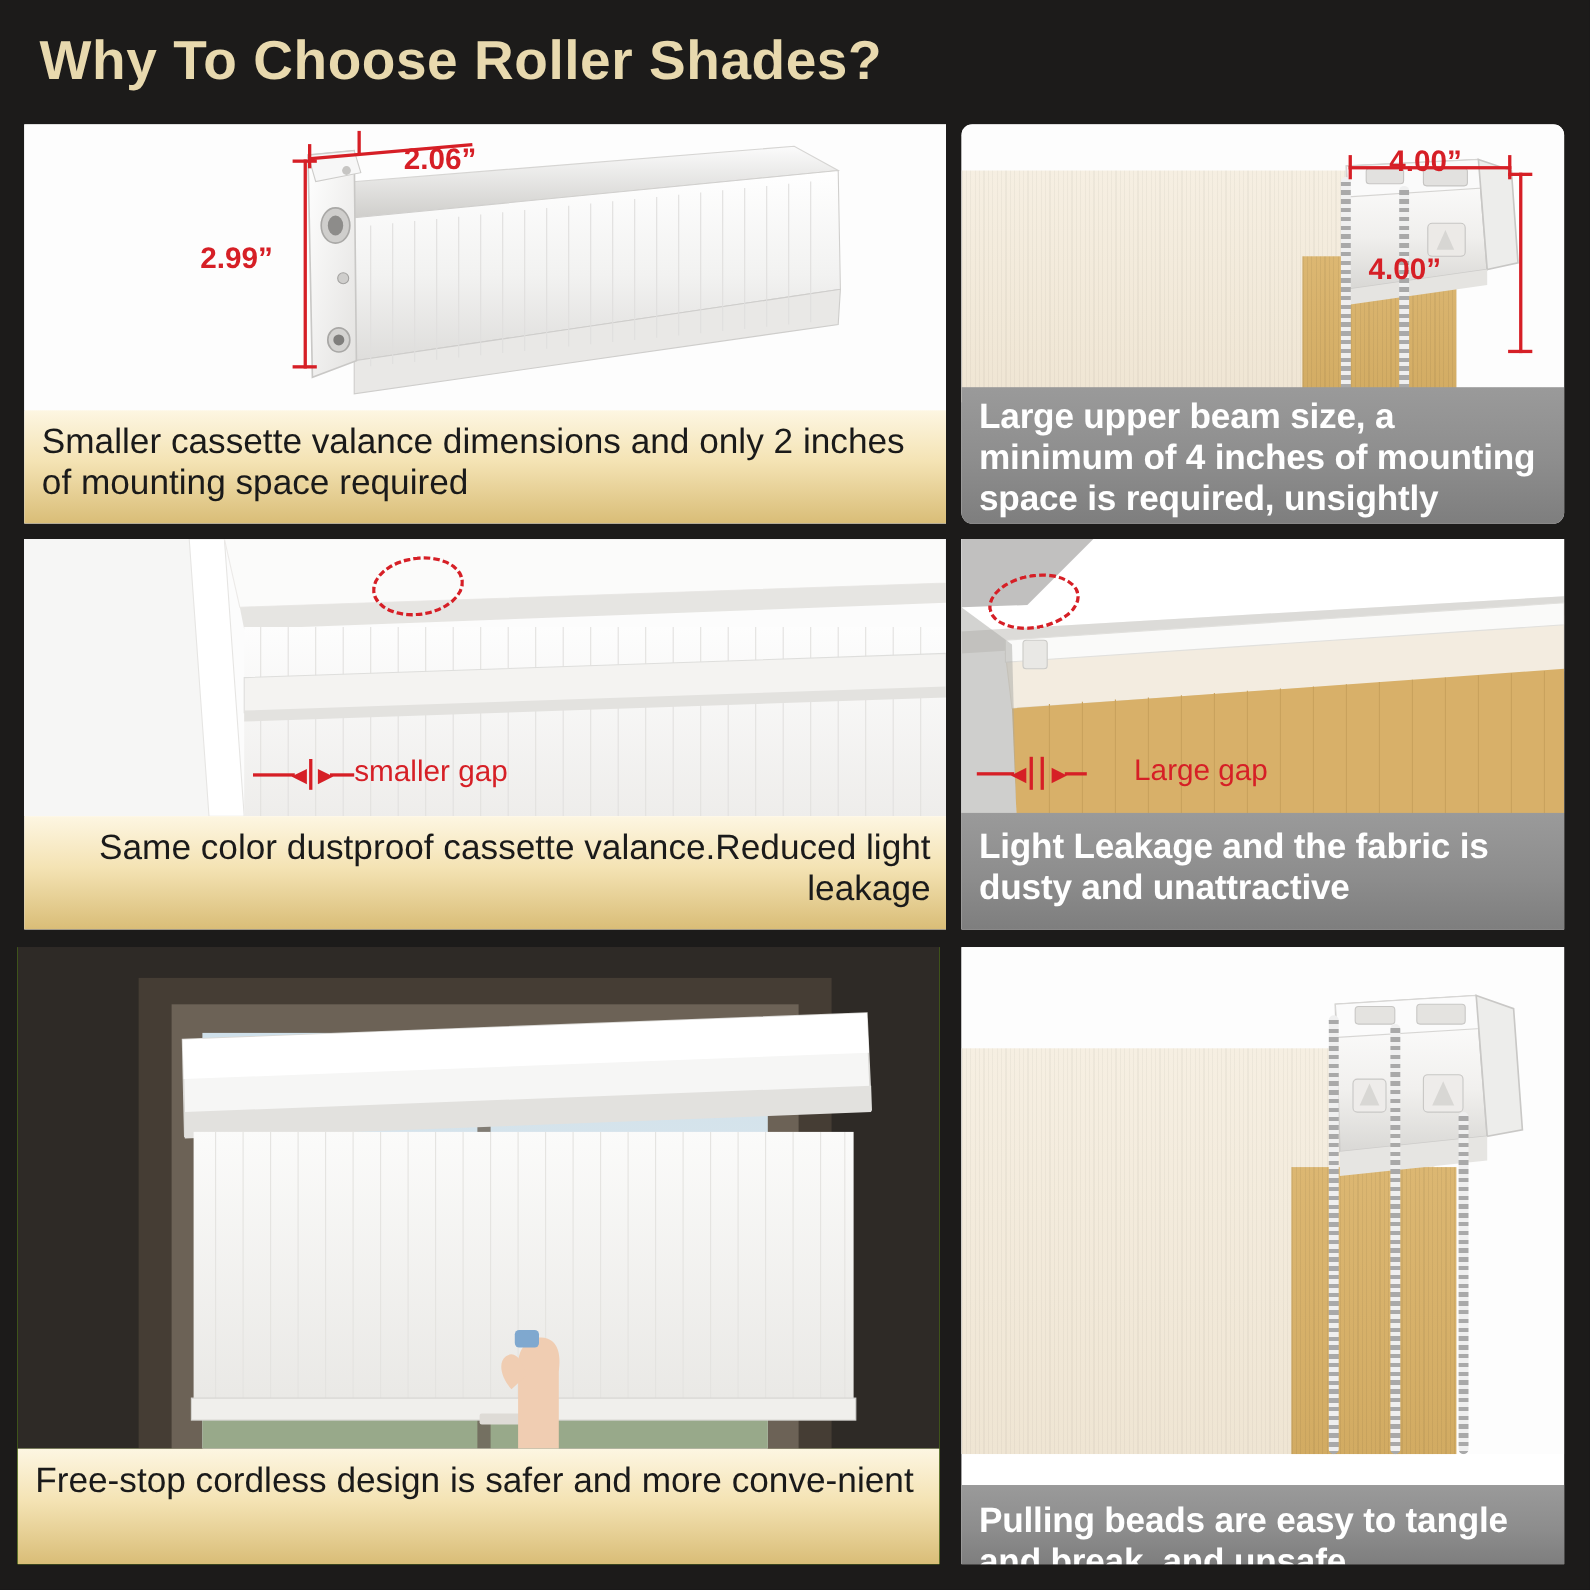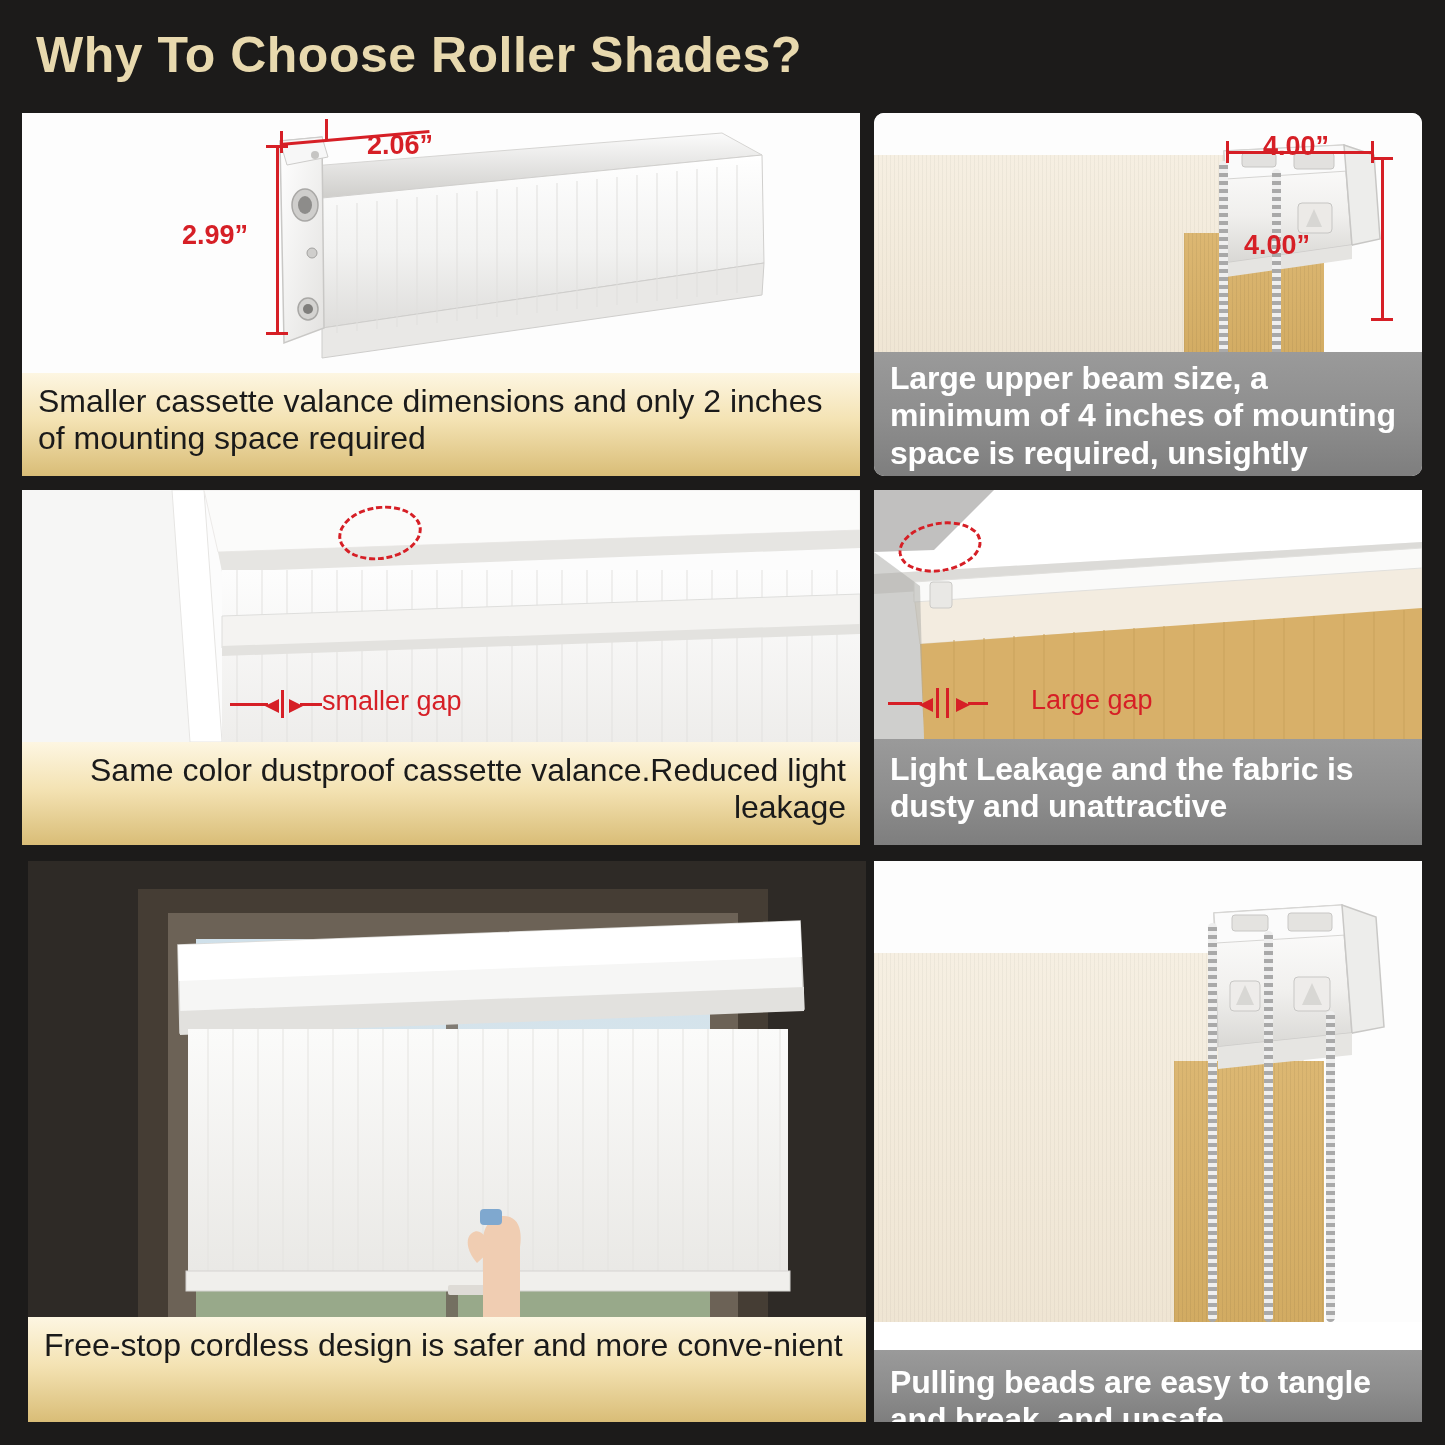--- a/index.html
+++ b/index.html
@@ -349,21 +349,21 @@
       <div class="red-line" style="left:72px; top:198px; width:3px; height:30px;"></div>
       <svg width="20" height="20" style="position:absolute;left:80px;top:205px;">
         <path d="M16,10 L2,3 L2,17 Z" fill="#d61f26"></path>
       </svg>
       <div class="red-line" style="left:94px; top:212px; width:20px; height:3px;"></div>
       <div class="ann-text" style="left:118px; top:195px;margin-left:39px;">Large gap</div>
     </div>
     <div class="caption gray" style="height:106px; padding-top:12px;">Light Leakage and the fabric is dusty and unattractive</div>
   </div>
 
-  <div class="card" style="left:28px; top:861px; width:838px; height:561px; background:#84cc16;">
+  <div class="card" style="left:16px; top:861px; width:838px; height:561px; background:#84cc16;">
     <div class="photo" style="height:456px;">
       <div style="position:absolute;inset:0;background:#3a332c;"></div>
       <svg width="838" height="456" viewBox="0 0 838 456" style="position:absolute;left:0;top:0;">
         <defs>
           <linearGradient id="sky" x1="0" y1="0" x2="0" y2="1">
             <stop offset="0%" stop-color="#cfe0ea"></stop>
             <stop offset="100%" stop-color="#e8eef0"></stop>
           </linearGradient>
           <linearGradient id="shade5" x1="0" y1="0" x2="0" y2="1">
             <stop offset="0%" stop-color="#fbfbfa"></stop>

